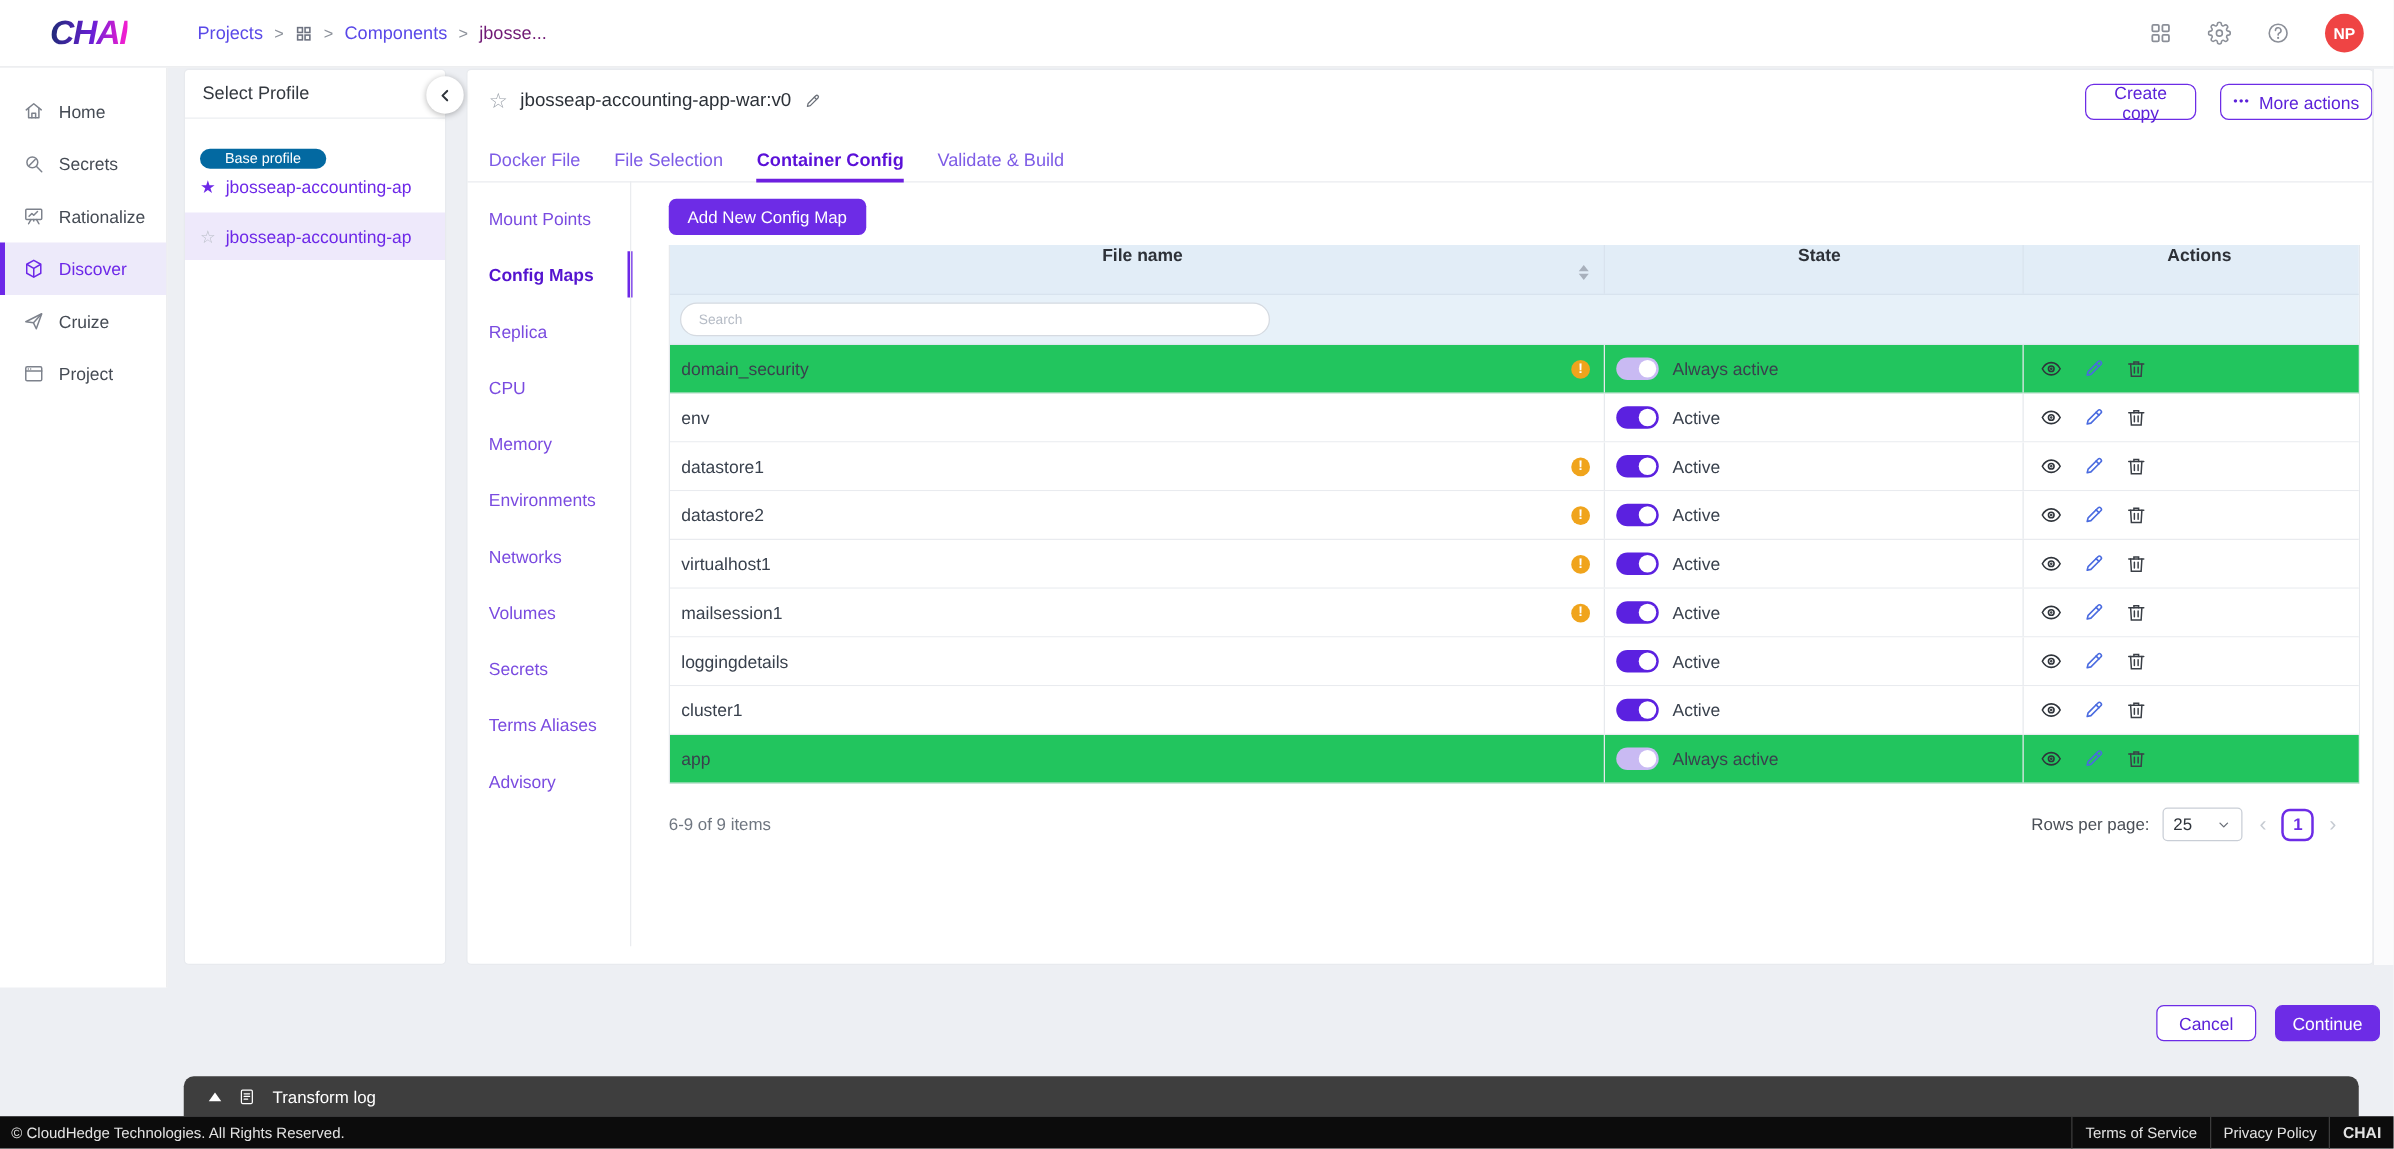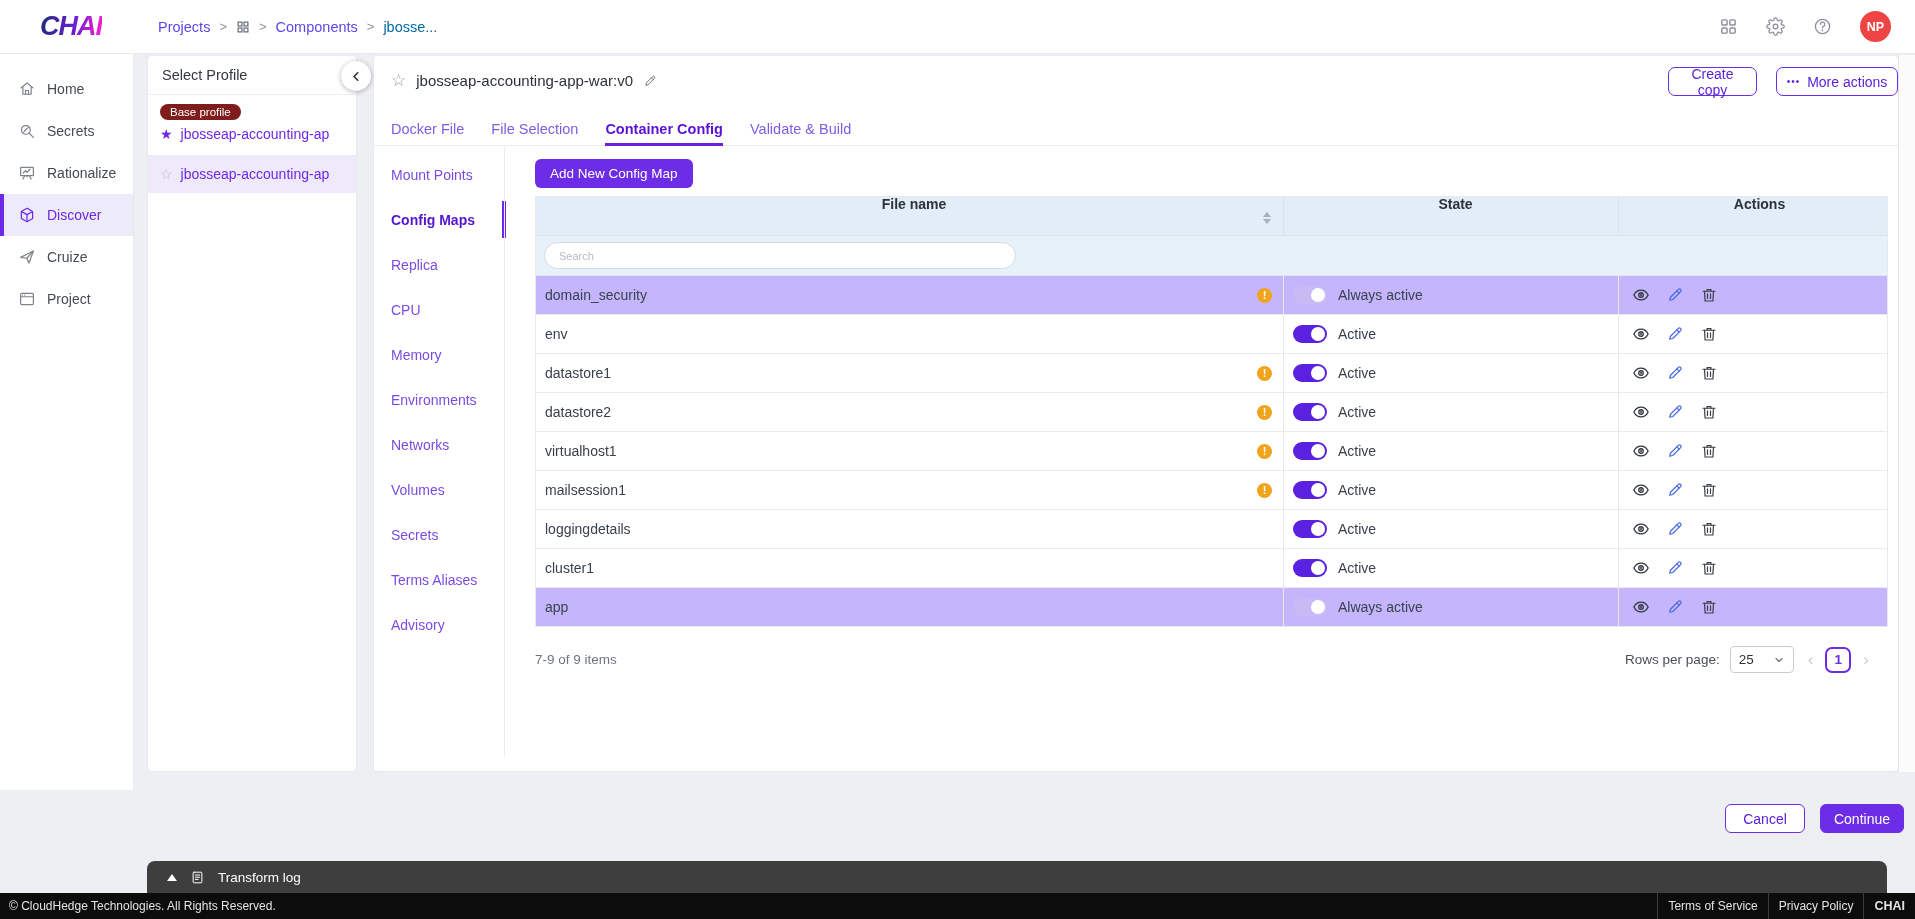--- a/index.html
+++ b/index.html
@@ -9,21 +9,21 @@
     -webkit-font-smoothing:antialiased;
   }
   
   .topbar{position:absolute;left:0;top:0;width:100%;height:54px;background:#fff;
     border-bottom:1px solid #e7e9ec;display:flex;align-items:center;z-index:6;box-sizing:border-box;}
   .logo{margin-left:40px;font-size:27px;font-weight:bold;font-style:italic;letter-spacing:-1px;
     background:linear-gradient(95deg,#232a7c 5%,#6a1fd6 55%,#ef1fd0 95%);
     -webkit-background-clip:text;background-clip:text;color:transparent;cursor:pointer;}
   .crumbs{margin-left:56px;display:flex;align-items:center;gap:9px;font-size:14.5px;}
   .crumb.link{color:#5948e8;cursor:pointer;}
-  .crumb.current{color:#0369a1;}
+  .crumb.current{color:#701a75;}
   .sep{color:#8d929b;font-size:13px;}
   .crumb-icon{display:flex;color:#6d7280;cursor:pointer;}
   .crumb-icon svg{width:14px;height:14px;}
   .top-actions{margin-left:auto;margin-right:24px;display:flex;align-items:center;gap:28px;}
   .top-icon{color:#8b8f98;display:flex;cursor:pointer;}
   .top-icon svg{width:19px;height:19px;}
   .avatar{width:31px;height:31px;border-radius:50%;background:#ef4444;color:#fff;font-size:12.5px;
     font-weight:bold;display:flex;align-items:center;justify-content:center;cursor:pointer;}
   
   .sidenav{position:absolute;left:0;top:54px;width:134px;height:736px;background:#fff;
@@ -37,22 +37,22 @@
   .side-item.active .side-icon{color:#6d28e8;}
   
   .profile-card{position:absolute;left:147px;top:55px;width:210px;height:717px;background:#fff;
     border:1px solid #e8eaee;border-radius:4px;box-sizing:border-box;z-index:3;}
   .pc-header{height:38px;display:flex;align-items:center;padding-left:14px;font-size:14.5px;
     color:#33383f;border-bottom:1px solid #eceef1;}
   .collapse-btn{position:absolute;right:-15px;top:5px;width:30px;height:30px;border-radius:50%;
     background:#fff;box-shadow:0 1px 5px rgba(0,0,0,.3);display:flex;align-items:center;
     justify-content:center;color:#2f343b;cursor:pointer;z-index:5;}
   .collapse-btn svg{width:15px;height:15px;}
-  .base-badge{display:inline-block;margin:9px 0 0 12px;background:#7f1d1d;color:#fff;
-    font-size:11.5px;padding:2px 10px;border-radius:9px;}
+  .base-badge{display:inline-block;margin:24px 0 0 12px;background:#0369a1;color:#fff;
+    font-size:11.5px;padding:2px 20px;border-radius:9px;}
   .profile-item{display:flex;align-items:center;gap:8px;padding:6px 12px;font-size:14px;
     color:#6d28e8;cursor:pointer;white-space:nowrap;overflow:hidden;}
   .profile-item .star{font-size:14px;color:#6d28e8;flex:none;}
   .profile-item .star.off{color:#b9bec7;}
   .profile-item.selected{background:#eee9fb;padding-top:11px;padding-bottom:11px;margin-top:7px;}
   
   .main-card{position:absolute;left:373px;top:55px;width:1526px;height:717px;background:#fff;
     border:1px solid #e8eaee;border-radius:4px;box-sizing:border-box;z-index:2;}
   .title-row{position:absolute;left:17px;top:16px;display:flex;align-items:center;gap:10px;}
   .title-star{color:#9aa0a9;font-size:17px;cursor:pointer;line-height:1;}
@@ -91,21 +91,21 @@
   .sort .down{border-top:5px solid #a8b0bc;}
   .th-state{width:335px;padding-left:9px;border-right:1px solid #d9e3ee;}
   .th-actions{flex:1;padding-left:13px;}
   .search-row{height:40px;background:#e7f1f9;display:flex;align-items:center;padding-left:8px;
     border-bottom:1px solid #dfe6ee;box-sizing:border-box;}
   .search-input{width:472px;height:27px;border:1px solid #d5dae1;border-radius:14px;padding:0 14px;
     font-size:11px;color:#333;outline:none;box-sizing:border-box;background:#fff;font-family:inherit;}
   .search-input::placeholder{color:#b6bcc6;}
   .trow{display:flex;align-items:stretch;height:39px;border-bottom:1px solid #e9ebef;background:#fff;
     font-size:14px;color:#39414d;box-sizing:border-box;}
-  .trow.locked{background:#c4b5fd;}
+  .trow.locked{background:#22c55e;}
   .cell{display:flex;align-items:center;box-sizing:border-box;}
   .cell.name{width:748px;padding-left:9px;border-right:1px solid #e6e9ed;}
   .warn{margin-left:auto;margin-right:11px;width:15px;height:15px;border-radius:50%;background:#f0a41c;
     color:#fff;font-size:11px;font-weight:bold;display:flex;align-items:center;justify-content:center;flex:none;}
   .cell.state{width:335px;padding-left:9px;border-right:1px solid #e6e9ed;gap:11px;}
   .toggle{width:34px;height:18px;border-radius:9px;background:#5b21e0;position:relative;display:inline-block;cursor:pointer;flex:none;}
   .toggle .knob{position:absolute;top:2px;right:2px;width:14px;height:14px;border-radius:50%;background:#fff;}
   .toggle.locked{background:#c9baf3;cursor:default;}
   .cell.actions{flex:1;padding-left:13px;gap:16px;}
   .act{display:flex;cursor:pointer;}
@@ -659,21 +659,21 @@
                   <path d="M10 10.5v6M14 10.5v6"></path>
                 </svg>
               </span>
     </div>
   </div>
         </div>
     </div>
   </div>
 
   <div class="pagination">
-    <span>7-9 of 9 items</span>
+    <span>6-9 of 9 items</span>
     <div class="pg-right">
       <span class="rpp-label">Rows per page:</span>
       <div class="rpp-select">
         <span>25</span>
         <span style="display:flex">
             <svg viewBox="0 0 24 24" fill="none" stroke="currentColor" stroke-width="2.2" stroke-linecap="round" stroke-linejoin="round">
               <path d="M6 9l6 6 6-6"></path>
             </svg>
           </span>
       </div>

